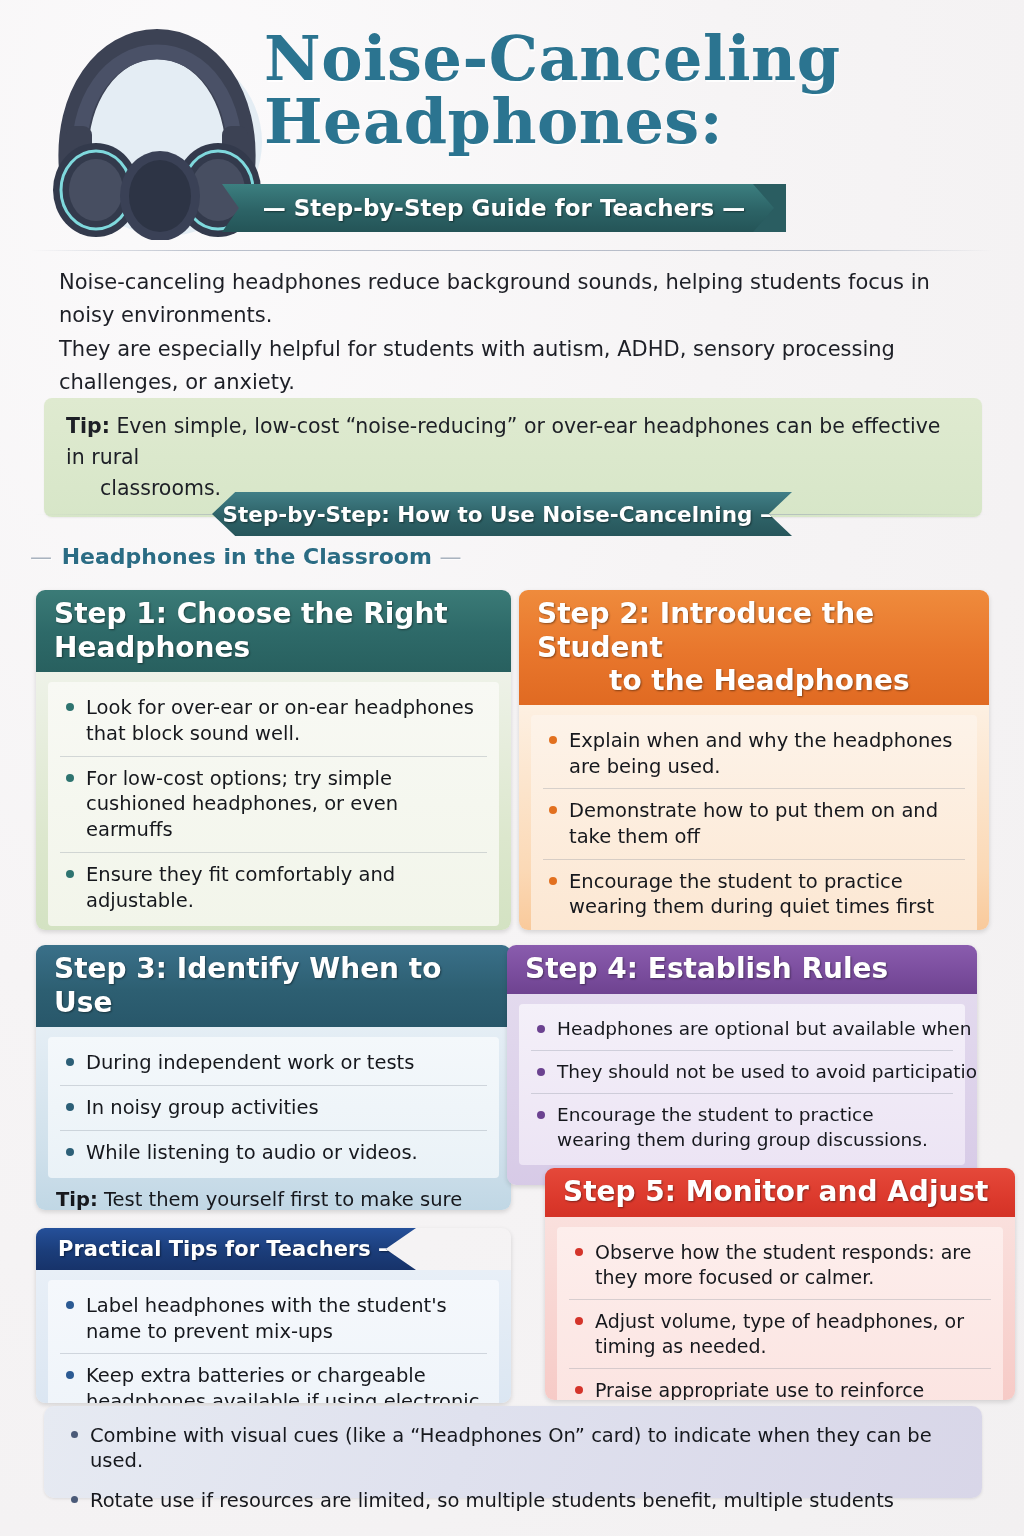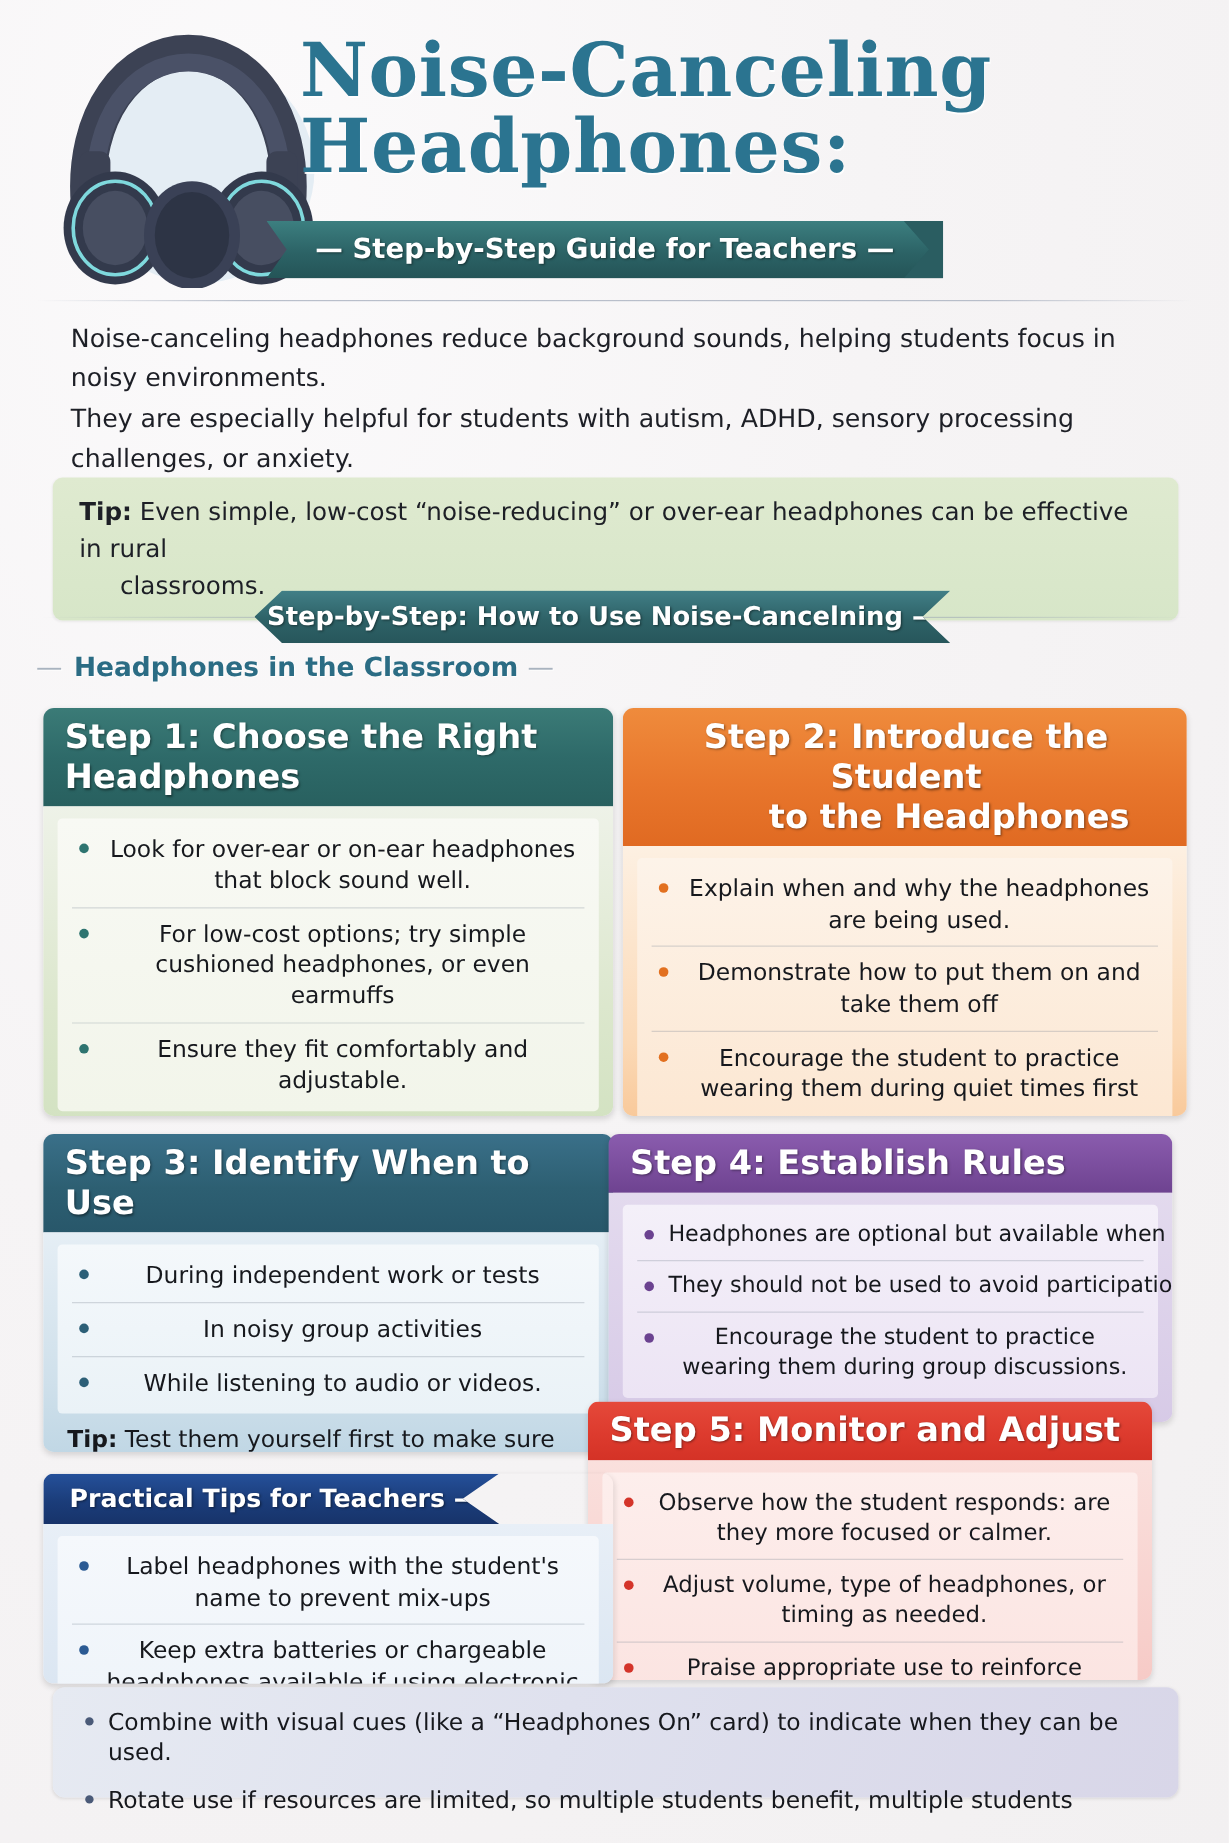--- a/index.html
+++ b/index.html
@@ -30,21 +30,21 @@
   .hp-art {
     position: absolute;
     left: 38px;
     top: 18px;
     width: 238px;
     height: 222px;
   }
 
   .title-block {
     position: absolute;
-    left: 250px;
+    left: 264px;
     top: 30px;
     width: 740px;
   }
 
   .title-line {
     font-family: "DejaVu Serif", serif;
     font-weight: bold;
     color: #2b7490;
     letter-spacing: 0.5px;
     line-height: 0.95;
@@ -151,37 +151,36 @@
     box-shadow: 0 2px 5px rgba(0,0,0,.14);
   }
   .card-head {
     color: #fff;
     font-size: 28px;
     font-weight: bold;
     padding: 7px 16px 8px 18px;
     text-shadow: 1px 1px 2px rgba(0,0,0,.42);
     line-height: 1.2;
   }
-  .card-head.two-line { padding-bottom: 7px; text-align: center; }
+  .card-head.two-line { padding-bottom: 7px; }
   .card-head .indent { display:block; padding-left: 72px; }
 
   .card-body { padding: 10px 12px 12px 12px; }
 
   .bullets {
     border-radius: 4px;
     padding: 4px 12px 4px 12px;
   }
   .bullets li {
     list-style: none;
     position: relative;
     padding: 9px 2px 9px 26px;
     font-size: 19.5px;
     line-height: 1.32;
     color: #16181d;
-    text-align: center;
   }
   .bullets li + li { border-top: 1px solid rgba(120,130,145,.28); }
   .bullets li::before {
     content: "";
     position: absolute;
     left: 6px; top: 17px;
     width: 8px; height: 8px;
     border-radius: 50%;
   }
   .card-tip {
@@ -215,21 +214,21 @@
 
   
   #card4 { left: 507px; top: 945px; width: 470px; height: 240px; }
   #card4 .card-head { background: linear-gradient(180deg,#8a5cae 0%,#7b4e9e 55%,#6e4390 100%); }
   #card4 .card-body { background: linear-gradient(180deg,#e3daee 0%,#d6c9e6 100%); height: calc(100% - 37px); }
   #card4 .bullets { background: linear-gradient(180deg,#f4f0f9 0%,#ece4f4 100%); }
   #card4 .bullets li::before { background:#6b4290; }
   #card4 .bullets li { font-size: 18.5px; white-space: nowrap; }
 
   
-  #card5 { left: 490px; top: 1168px; width: 470px; height: 232px; }
+  #card5 { left: 545px; top: 1168px; width: 470px; height: 232px; }
   #card5 .card-head { background: linear-gradient(180deg,#e5493a 0%,#dd3b2e 55%,#d43226 100%); }
   #card5 .card-body { background: linear-gradient(180deg,#fae0dd 0%,#f6c9c5 100%); height: calc(100% - 37px); }
   #card5 .bullets { background: linear-gradient(180deg,#fdeeec 0%,#fbe2df 100%); }
   #card5 .bullets li::before { background:#d4342a; }
   #card5 .bullets li { font-size: 19px; }
 
   
   #ptips { left: 36px; top: 1228px; width: 475px; height: 175px; }
   #ptips .ribbon-head {
     position: relative;

